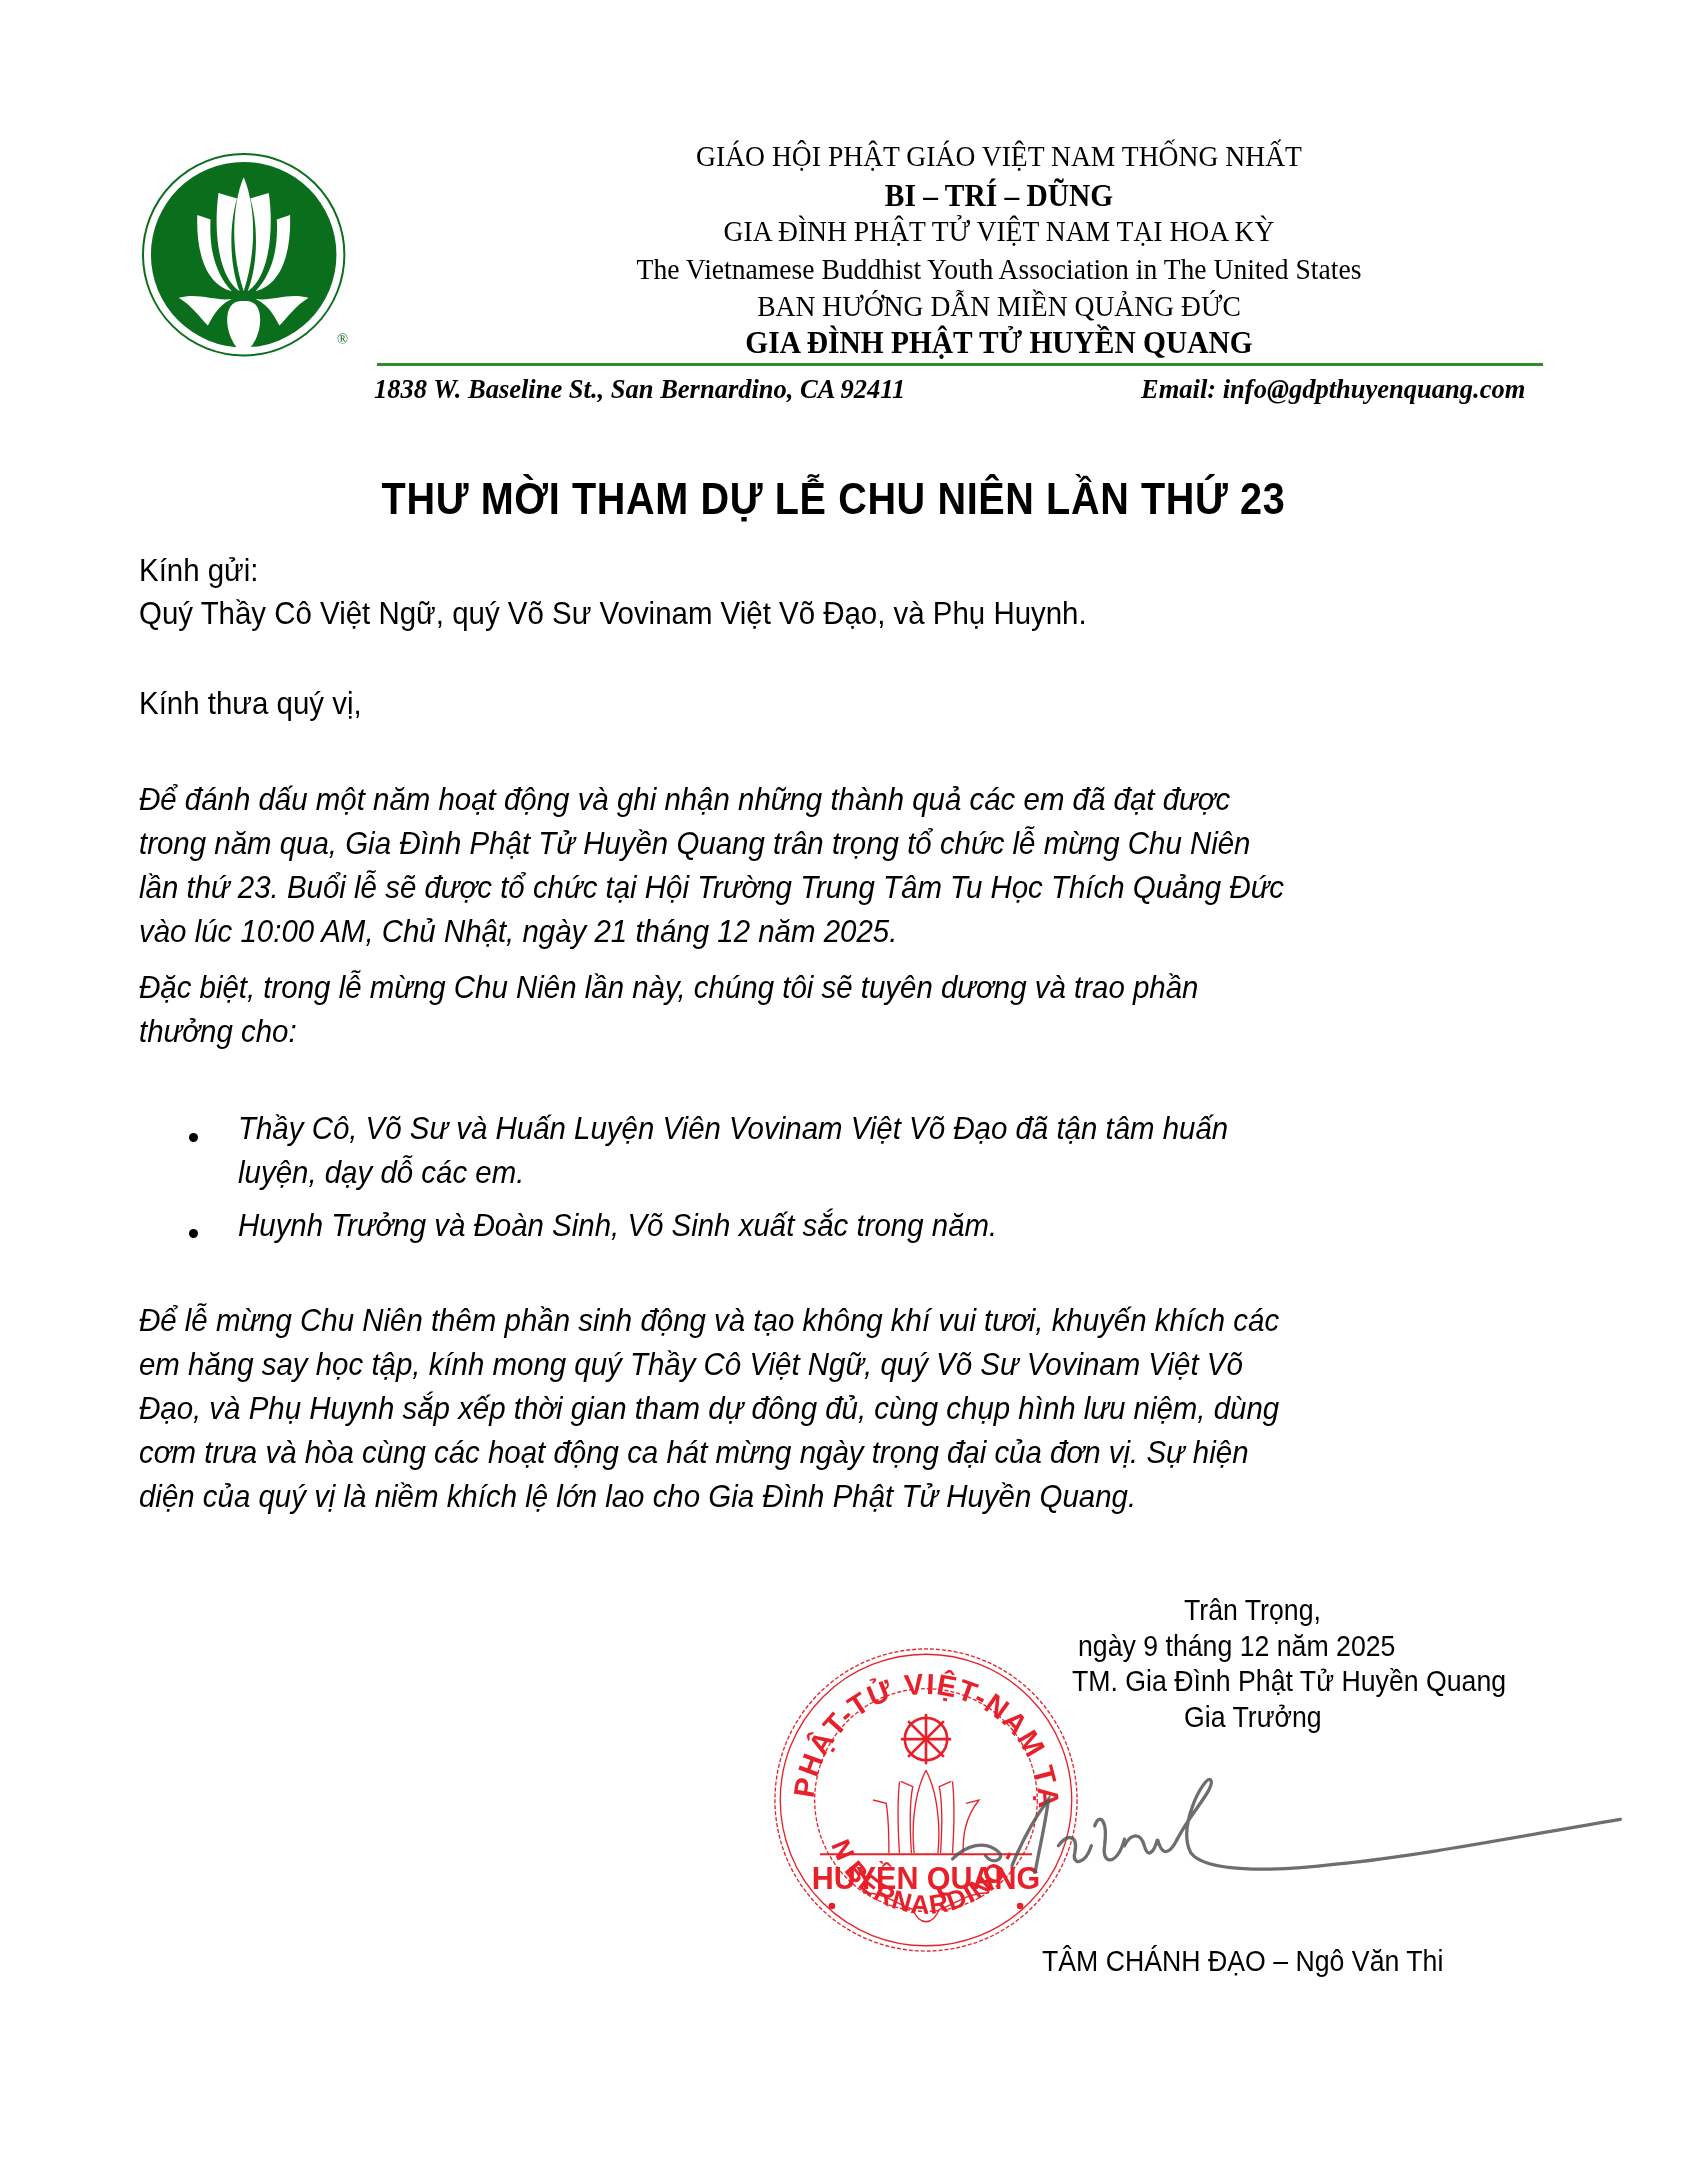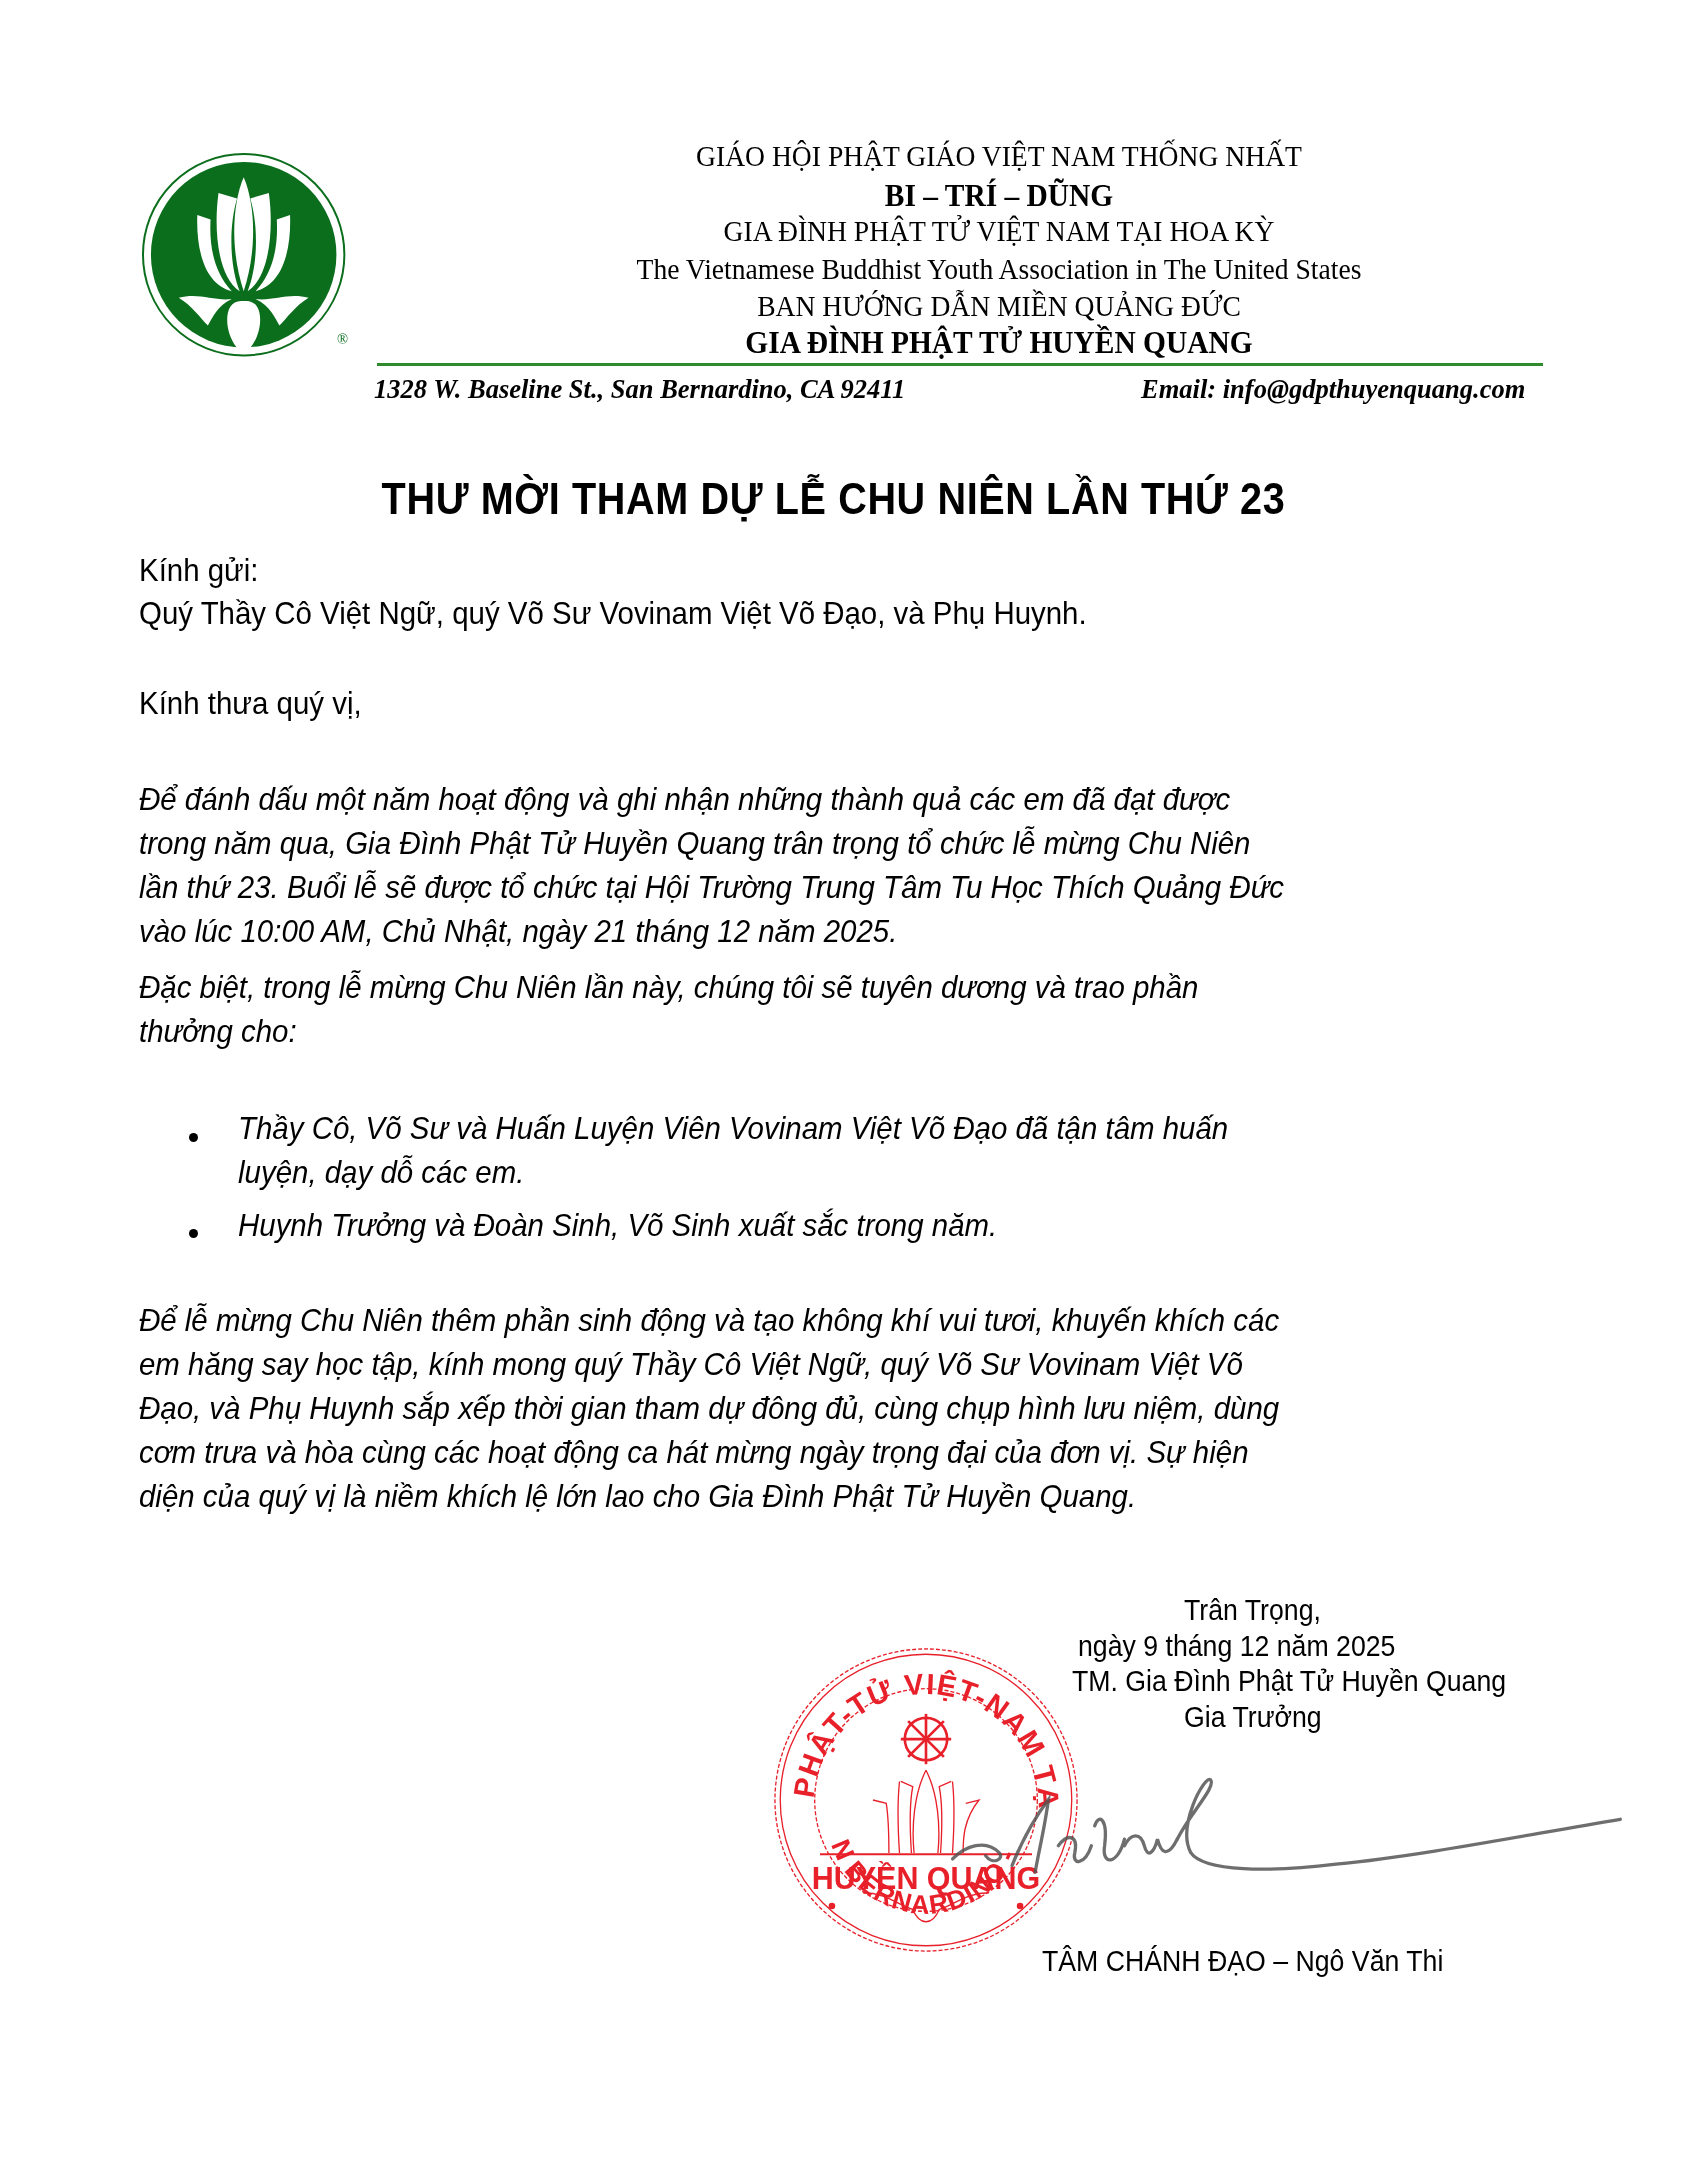--- a/index.html
+++ b/index.html
@@ -42,21 +42,21 @@
 
 <div class="abs serif hdr h-normal" style="top:139px;">GIÁO HỘI PHẬT GIÁO VIỆT NAM THỐNG NHẤT</div>
 <div class="abs serif hdr h-bold" style="top:177px;">BI – TRÍ – DŨNG</div>
 <div class="abs serif hdr h-normal" style="top:214px;">GIA ĐÌNH PHẬT TỬ VIỆT NAM TẠI HOA KỲ</div>
 <div class="abs serif hdr h-normal" style="top:252px;">The Vietnamese Buddhist Youth Association in The United States</div>
 <div class="abs serif hdr h-normal" style="top:289px;">BAN HƯỚNG DẪN MIỀN QUẢNG ĐỨC</div>
 <div class="abs serif hdr h-bold" style="top:324px;">GIA ĐÌNH PHẬT TỬ HUYỀN QUANG</div>
 
 <div class="abs rule"></div>
 
-<div class="abs serif addr" style="left:374px;">1328 W. Baseline St., San Bernardino, CA 92411</div>
+<div class="abs serif addr" style="left:374px;">1838 W. Baseline St., San Bernardino, CA 92411</div>
 <div class="abs serif addr" style="left:1141px;">Email: info@gdpthuyenquang.com</div>
 
 <div class="abs sans title">THƯ MỜI THAM DỰ LỄ CHU NIÊN LẦN THỨ 23</div>
 
 <div class="abs sans body-text" style="top:548px;">Kính gửi:</div>
 <div class="abs sans body-text" style="top:591px;">Quý Thầy Cô Việt Ngữ, quý Võ Sư Vovinam Việt Võ Đạo, và Phụ Huynh.</div>
 <div class="abs sans body-text" style="top:681px;">Kính thưa quý vị,</div>
 
 <div class="abs sans body-text ital" style="top:777px;">
   <div>Để đánh dấu một năm hoạt động và ghi nhận những thành quả các em đã đạt được</div>

